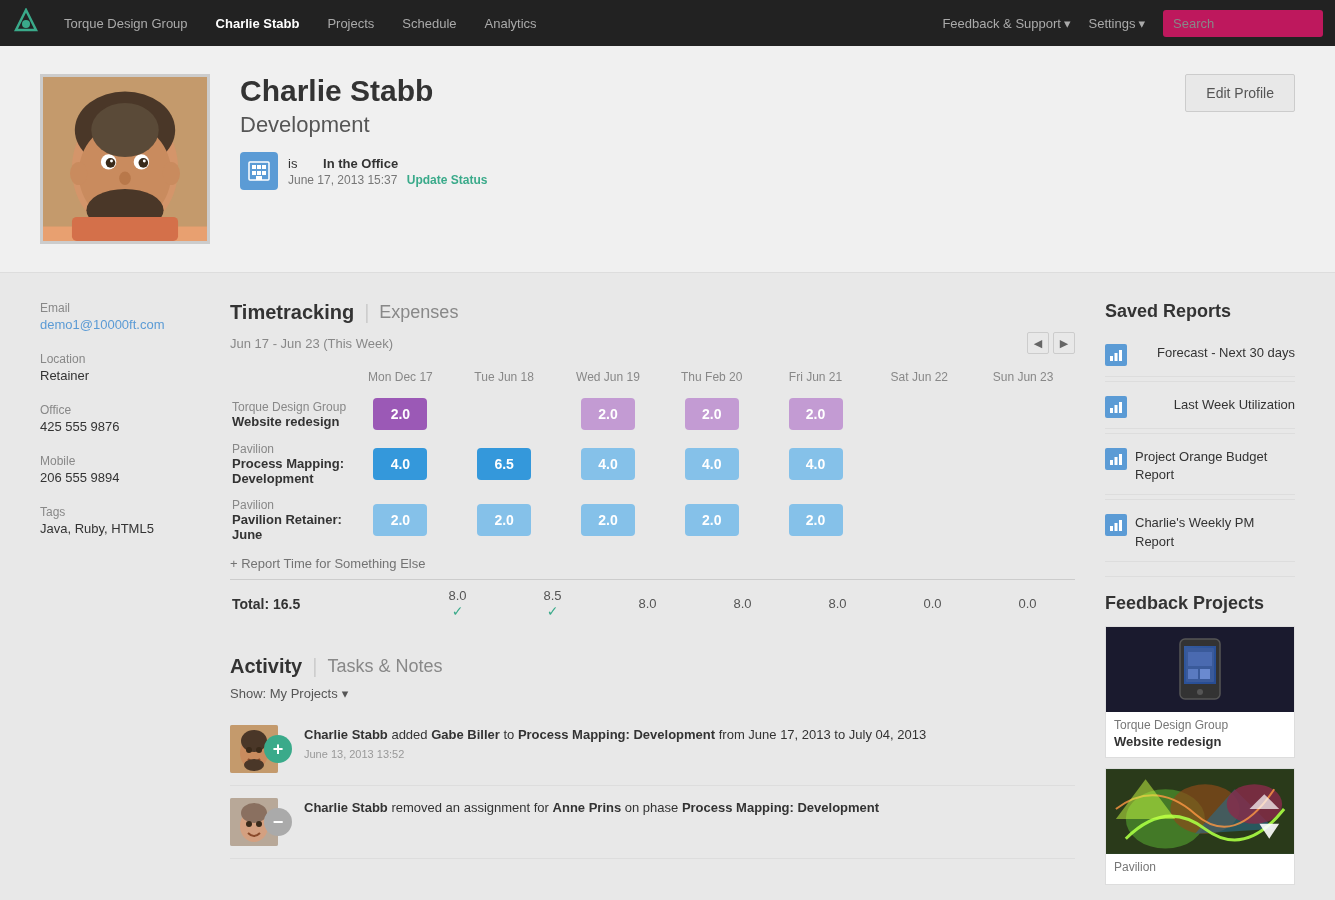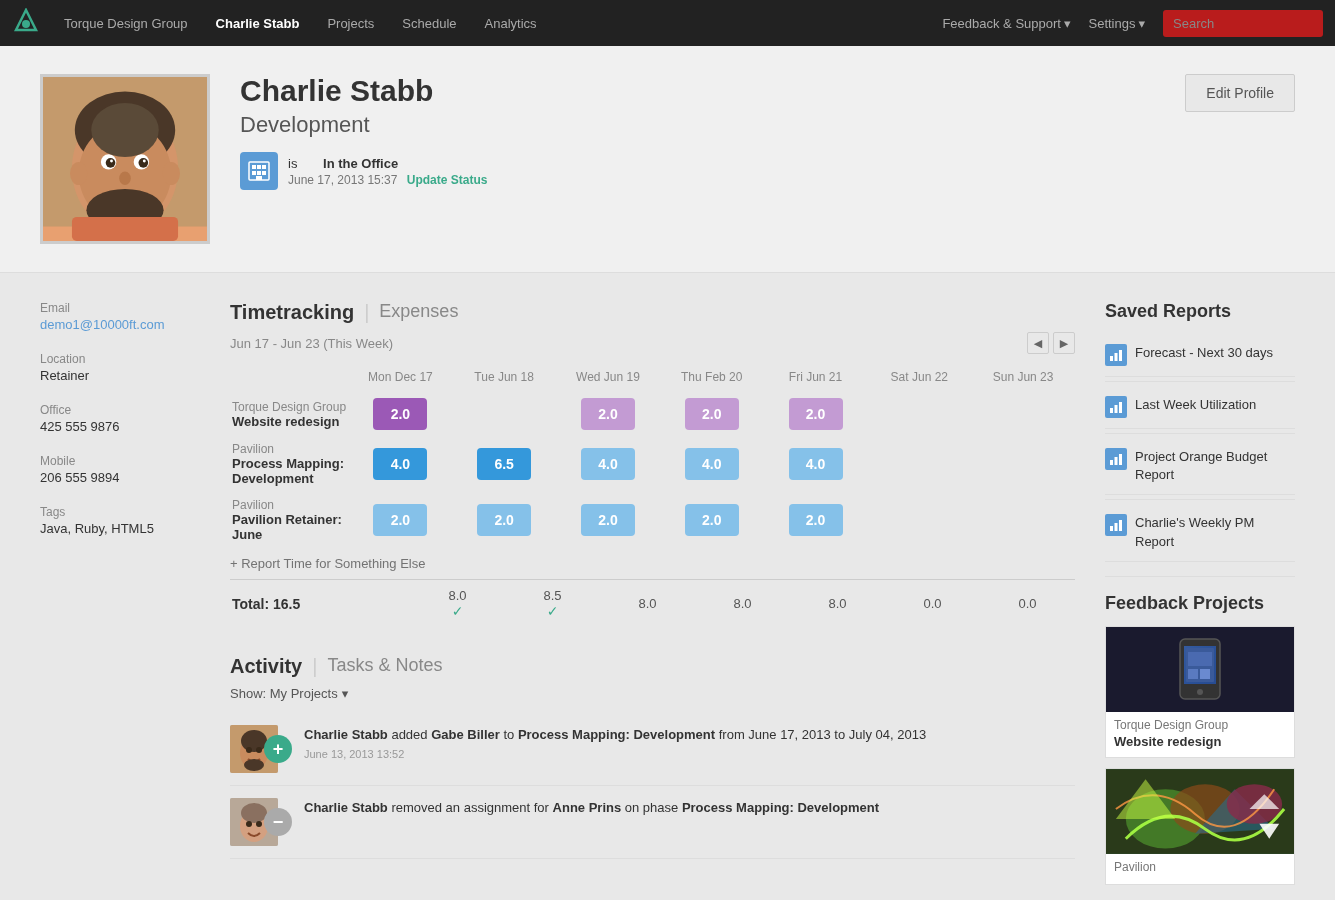--- a/index.html
+++ b/index.html
@@ -16,21 +16,21 @@
     .nav-links { display: flex; align-items: center; gap: 0; flex: 1; }
     .nav-link {
       color: #aaa; text-decoration: none; padding: 0 14px; height: 46px;
       display: flex; align-items: center; font-size: 13px; cursor: pointer;
     }
     .nav-link.active { color: #fff; font-weight: bold; }
     .nav-right { display: flex; align-items: center; gap: 6px; }
     .nav-feedback { color: #aaa; font-size: 13px; cursor: pointer; display: flex; align-items: center; gap: 3px; }
     .nav-settings { color: #aaa; font-size: 13px; cursor: pointer; display: flex; align-items: center; gap: 3px; }
     .nav-search {
-      background: #b91c1c; border: none; color: #ccc; padding: 6px 10px;
+      background: #be185d; border: none; color: #ccc; padding: 6px 10px;
       border-radius: 3px; width: 160px; font-size: 13px; outline: none;
     }
     .nav-search::placeholder { color: #888; }
 
     
     .profile-header {
       background: #f0f0f0;
       padding: 28px 40px;
       display: flex;
       align-items: flex-start;
@@ -76,21 +76,21 @@
     .left-sidebar { width: 160px; flex-shrink: 0; }
     .sidebar-section { margin-bottom: 20px; }
     .sidebar-label { color: #888; font-size: 12px; margin-bottom: 2px; }
     .sidebar-value { color: #333; font-size: 13px; }
     .sidebar-email { color: #5b9bd5; font-size: 13px; cursor: pointer; }
 
     
     .center-content { flex: 1; min-width: 0; }
 
     
-    .section-tabs { display: flex; margin-bottom: 8px; }
+    .section-tabs { display: flex; align-items: center; margin-bottom: 8px; }
     .section-title { font-size: 20px; font-weight: bold; color: #333; }
     .section-sep { color: #ccc; margin: 0 10px; font-size: 20px; }
     .section-tab { font-size: 18px; color: #888; cursor: pointer; }
     .week-range { color: #888; font-size: 13px; margin-bottom: 12px; display: flex; align-items: center; justify-content: space-between; }
     .week-nav { display: flex; gap: 4px; }
     .week-nav-btn {
       background: none; border: 1px solid #ccc; width: 22px; height: 22px;
       cursor: pointer; display: flex; align-items: center; justify-content: center;
       font-size: 11px; color: #666; border-radius: 2px;
     }
@@ -157,21 +157,21 @@
     .activity-body { flex: 1; }
     .activity-text { font-size: 13px; color: #333; line-height: 1.5; }
     .activity-text strong { font-weight: bold; }
     .activity-time { font-size: 11px; color: #999; margin-top: 3px; }
 
     
     .right-sidebar { width: 190px; flex-shrink: 0; }
     .rs-title { font-size: 18px; font-weight: bold; color: #333; margin-bottom: 12px; }
     .report-item {
       display: flex; align-items: flex-start; gap: 8px;
-      padding: 10px 0; border-bottom: 1px solid #ddd; cursor: pointer;
+      padding: 10px 0; border-bottom: 1px solid #ddd; cursor: pointer; justify-content: space-between;
     }
     .report-icon {
       width: 22px; height: 22px; background: #5b9bd5; border-radius: 2px;
       flex-shrink: 0; display: flex; align-items: center; justify-content: center;
     }
     .report-name { font-size: 13px; color: #333; line-height: 1.4; }
 
     .project-card {
       background: #fff; border: 1px solid #ddd; margin-bottom: 10px;
       overflow: hidden; cursor: pointer;

